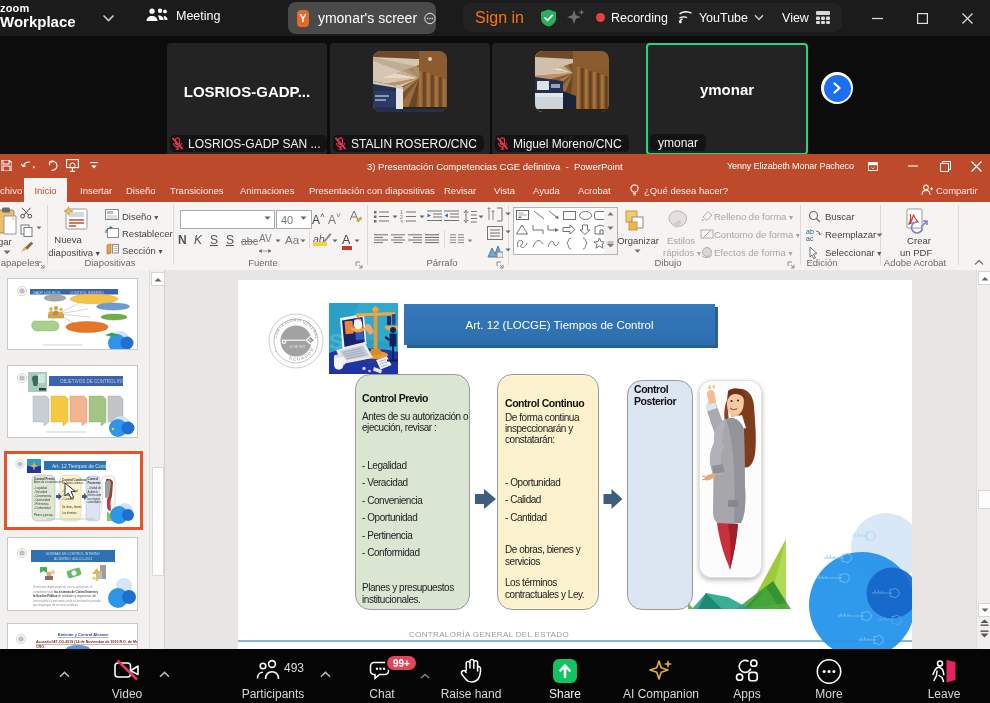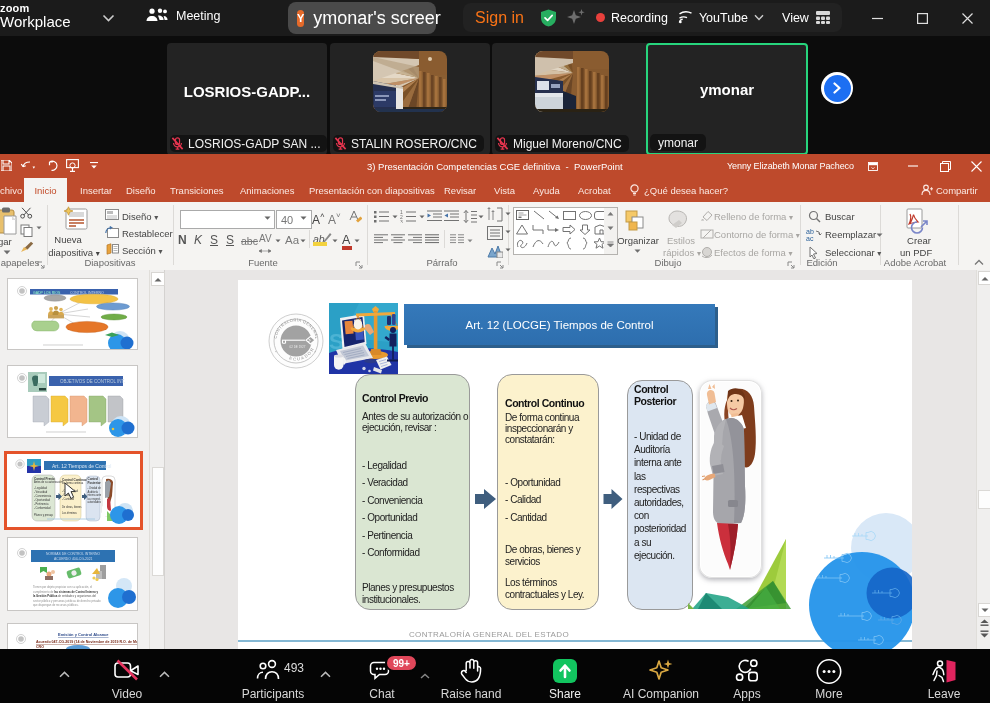--- a/index.html
+++ b/index.html
@@ -3,25 +3,25 @@
 <meta charset="utf-8">
 <style>
   html,body{margin:0;padding:0;}
   body{font-family:"Liberation Sans",sans-serif;width:990px;height:703px;overflow:hidden;background:#000;}
   #root{position:relative;width:990px;height:703px;overflow:hidden;background:#000;}
   .abs{position:absolute;}
   
   #topbar{left:0;top:0;width:990px;height:36px;background:#1b1b1b;color:#fff;}
   .wlogo{left:0;top:3px;line-height:1;}
   .wlogo .z{font-size:11px;font-weight:700;letter-spacing:.2px;}
-  .wlogo .w{font-size:15px;font-weight:400;}
+  .wlogo .w{font-size:15px;font-weight:700;}
   #meeting{left:146px;top:8px;display:flex;align-items:center;gap:8px;color:#fff;font-size:12.5px;}
   #pill{left:288px;top:2px;width:148px;height:32px;background:#4a4a4a;border-radius:8px;display:flex;align-items:center;}
   #pill .av{width:17px;height:17px;margin-left:9px;background:#e56a2a;border-radius:4px;color:#fff;font-size:11px;font-weight:700;display:flex;align-items:center;justify-content:center;}
-  #pill .nm{color:#fff;font-size:18px;margin-left:9px;white-space:nowrap;}
+  #pill .nm{color:#fff;font-size:14px;margin-left:9px;white-space:nowrap;}
   #signpill{left:463px;top:3px;height:29px;background:#222222;border-radius:8px;display:flex;align-items:center;padding:0 12px;gap:10px;}
   #signpill .si{color:#f97316;font-size:16px;margin-right:6px;}
   #signpill .rec{color:#fff;font-size:12.5px;}
   #signpill .yt{color:#fff;font-size:12.5px;}
   #signpill .vw{color:#fff;font-size:12.5px;margin-left:8px;}
   .winctl{top:0px;height:36px;display:flex;align-items:center;justify-content:center;width:30px;color:#dedede;}
   
   #strip{left:0;top:36px;width:990px;height:118px;background:#0c0c0c;}
   .tile{position:absolute;top:7px;height:112px;width:160px;background:#232323;border-radius:4px;}
   .tile .big{position:absolute;width:100%;text-align:center;top:38px;color:#fff;font-weight:700;font-size:15px;}
@@ -961,21 +961,20 @@
           </div>
         <div class="abs bt" style="left:7px;top:37px;width:88px;">De forma continua inspeccionarán y constatarán:</div>
         <div class="abs bt" style="left:7px;top:99px;line-height:17.4px;">- Oportunidad<br>- Calidad<br>- Cantidad</div>
         <div class="abs bt" style="left:7px;top:169px;width:88px;line-height:11.5px;">De obras, bienes y servicios</div>
         <div class="abs bt" style="left:7px;top:202px;width:88px;line-height:11.5px;">Los términos contractuales y Ley.</div>
       </div>
       <div class="colbox" style="left:389px;top:100px;width:64px;height:228px;background:#dce6f2;">
         <div class="abs" style="left:6px;top:0px;">
             <h4 style="line-height:12px;margin-top:2px;">Control<br>Posterior</h4>
           </div>
-        <div class="abs bt" style="left:6px;top:49px;width:54px;line-height:13.2px;">- Unidad de Auditoría interna ante las respectivas autoridades, con posterioridad a su ejecución.</div>
       </div>
 
       <svg class="abs" style="left:236px;top:208px" width="23" height="22" viewBox="0 0 23 22">
           <path d="M1 6 H10 V1 L22 11 L10 21 V16 H1 Z" fill="#3f5e7e"></path>
         </svg>
       <svg class="abs" style="left:365px;top:208px" width="20" height="22" viewBox="0 0 20 22">
           <path d="M0.5 6 H8.5 V1 L19.5 11 L8.5 21 V16 H0.5 Z" fill="#3f5e7e"></path>
         </svg>
 
       <div class="abs" style="left:461px;top:100px;width:63px;height:198px;background:#fff;border-radius:13px;box-shadow:0 2px 5px rgba(120,120,130,.55), inset 0 0 0 1px #e0e0e0;"></div>

